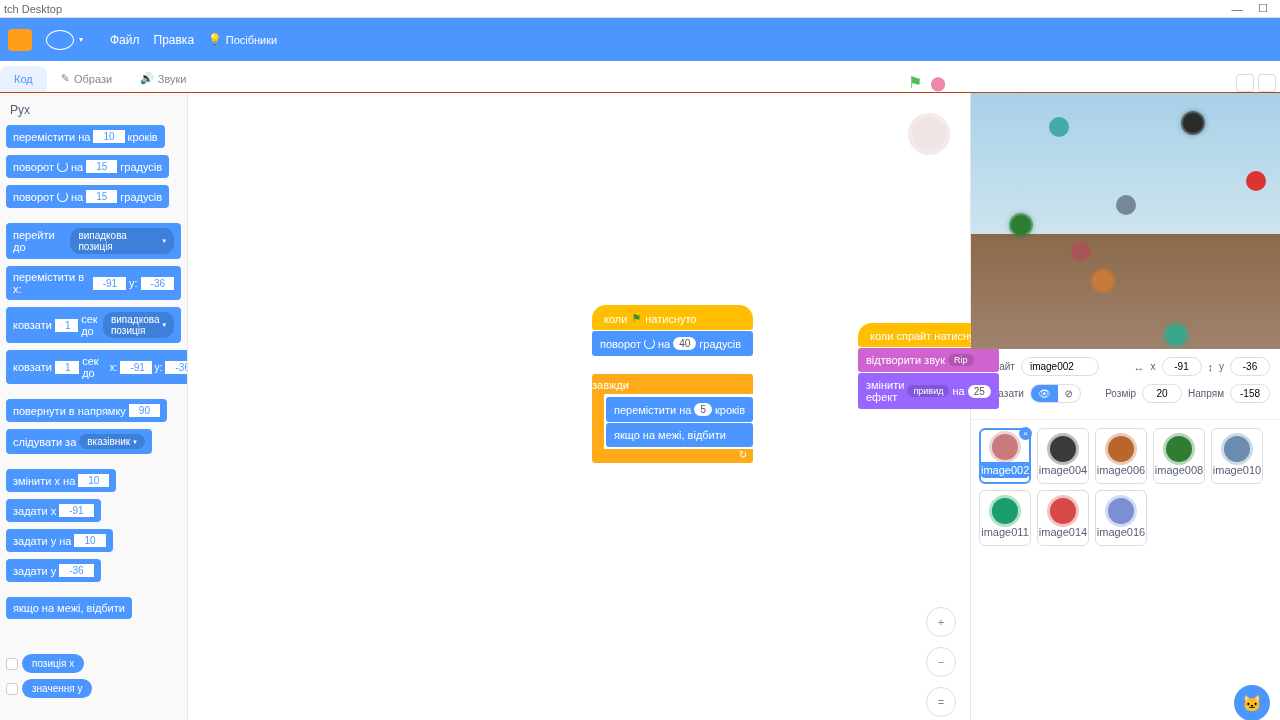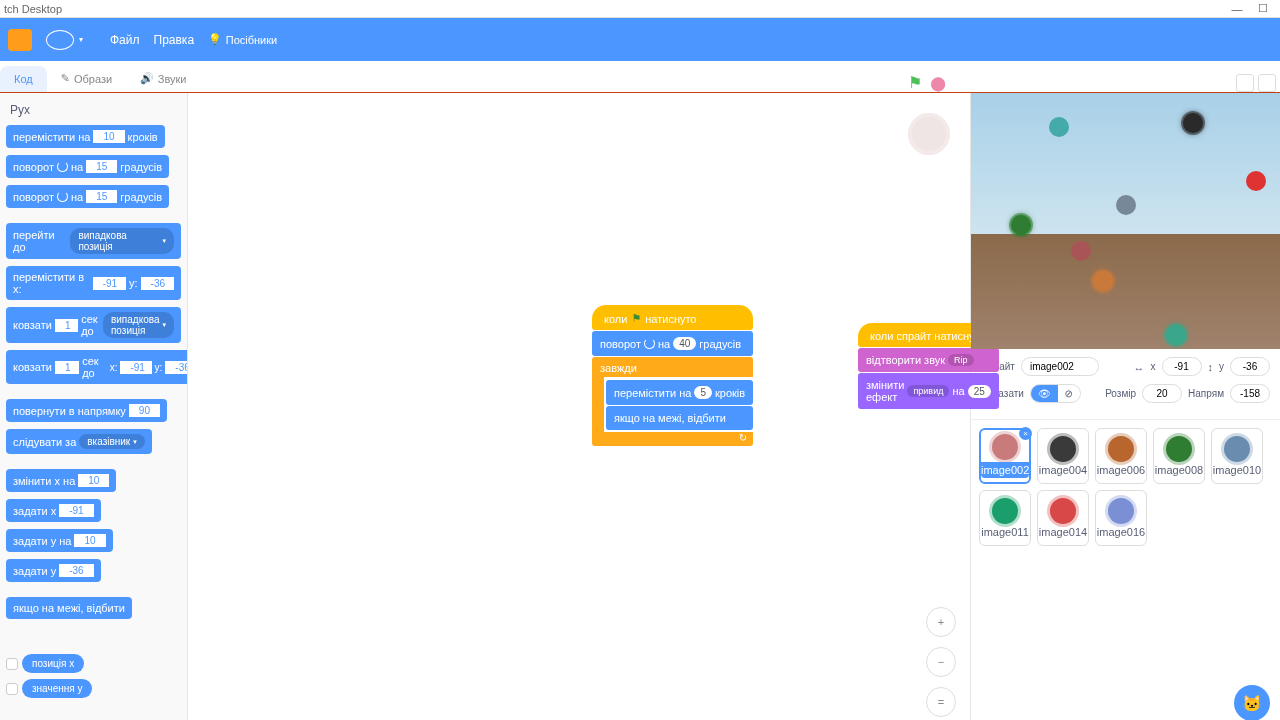--- a/index.html
+++ b/index.html
@@ -32,21 +32,21 @@
 .workspace{flex:1;background:#fff;position:relative;background-image:radial-gradient(#eee 0.5px,transparent 0.5px);background-size:16px 16px}
 .wm{position:absolute;top:20px;right:20px;width:42px;height:42px;opacity:.3}
 .stack{position:absolute}
 .hat{background:#FFBF00;color:#fff;padding:7px 12px 5px;border-radius:14px 14px 3px 3px;font-size:10px;display:flex;align-items:center;gap:4px}
 .sblk{color:#fff;padding:6px 8px;font-size:10px;display:flex;align-items:center;gap:3px;border-radius:3px;margin-top:1px}
 .sblk.motion{background:#4C97FF}
 .sblk.sound{background:#CF63CF}
 .sblk.looks{background:#9966FF}
 .sblk .pill{background:#fff;color:#555;border-radius:10px;padding:1px 6px;font-size:10px}
 .sblk .dd{background:rgba(0,0,0,.15);border-radius:10px;padding:1px 6px;font-size:9px}
-.cloop{background:#FFAB19;padding:5px 8px 3px;color:#fff;font-size:10px;border-radius:3px 3px 0 0;margin-top:1px}
+.cloop{background:#FFAB19;padding:5px 0 3px;color:#fff;font-size:10px;border-radius:3px 3px 0 0;margin-top:18px}
 .cbody{border-left:12px solid #FFAB19;padding:2px 0 2px 2px}
 .cfoot{background:#FFAB19;height:14px;border-radius:0 0 3px 3px;position:relative}
 .cfoot:after{content:"↻";position:absolute;right:6px;top:0;color:#fff;font-size:10px}
 .zoombtns{position:absolute;bottom:14px;right:14px;display:flex;flex-direction:column;gap:10px}
 .zbtn{width:30px;height:30px;border:1px solid #ddd;border-radius:50%;background:#fff;display:flex;align-items:center;justify-content:center;color:#888;cursor:pointer}
 .right{width:310px;display:flex;flex-direction:column;border-left:1px solid #e5e5e5}
 .stage{height:256px;background:linear-gradient(#a8d0e8 0%,#cde4ef 55%,#8b6a4a 55%,#a0826d 100%);position:relative;overflow:hidden}
 .virus{position:absolute;width:20px;height:20px;border-radius:50%}
 .spriteinfo{padding:8px 10px;background:#fff;border-bottom:1px solid #eee;font-size:10px;color:#575E75}
 .sirow{display:flex;align-items:center;gap:6px;margin-bottom:8px}

